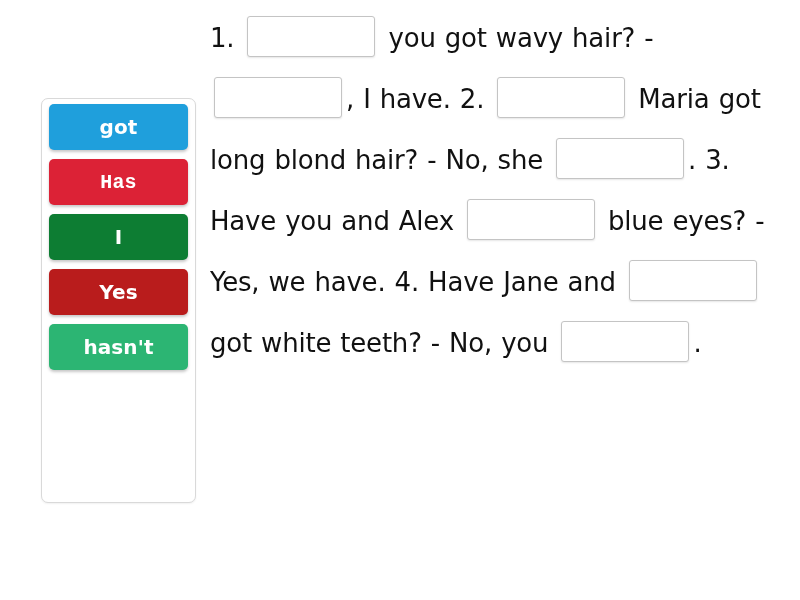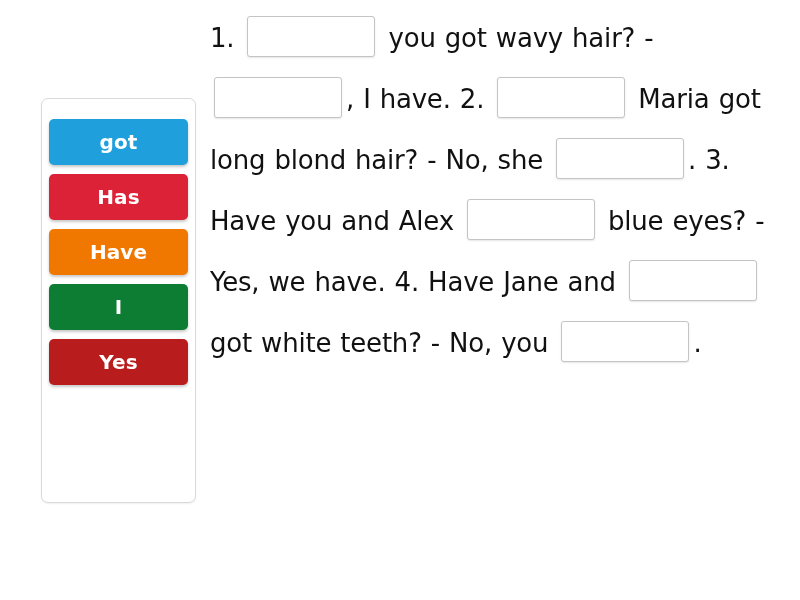--- a/index.html
+++ b/index.html
@@ -21,21 +21,21 @@
     position: absolute;
     left: 41px;
     top: 98px;
     width: 155px;
     height: 405px;
     box-sizing: border-box;
     border: 1px solid #d9d9d9;
     border-radius: 7px;
     background: #ffffff;
     box-shadow: 0 1px 2px rgba(0,0,0,0.06);
-    padding: 20px 7px;
+    padding: 5px 7px;
     display: flex;
     flex-direction: column;
     justify-content: flex-start;
     gap: 9px;
   }
   .tile {
     height: 46px;
     border-radius: 5px;
     display: flex;
     align-items: center;
@@ -77,19 +77,19 @@
     box-sizing: border-box;
     cursor: pointer;
     margin: 0 4px;
   }
 </style>
 </head>
 <body>
 
 <div id="word-bank">
     <div class="tile" style="background: rgb(31, 159, 220);">got</div>
-    <div class="tile" style="background: rgb(220, 34, 54);">Has</div>
-    <div class="tile" style="background: rgb(240, 120, 0);">Have</div>
+    <div class="tile" style="background: rgb(220, 34, 54); font-family: Liberation Mono, monospace;">Has</div>
     <div class="tile" style="background: rgb(13, 125, 51);">I</div>
     <div class="tile" style="background: #b91c1c;">Yes</div>
+    <div class="tile" style="background: rgb(44, 181, 115);">hasn't</div>
   </div>
 
 <div id="sentences"><span class="seg">1. </span><span class="blank" style="width: 128px;"></span><span class="seg"> you got wavy hair? - </span><span class="blank" style="width: 128px;"></span><span class="seg">, I have.</span> <span class="seg">2. </span><span class="blank" style="width: 128px;"></span><span class="seg"> Maria got long blond hair? - No, she </span><span class="blank" style="width: 128px;"></span><span class="seg">.</span> <span class="seg">3. </span><span class="seg">Have you and Alex </span><span class="blank" style="width: 128px;"></span><span class="seg"> blue eyes? - Yes, we have.</span> <span class="seg">4. </span><span class="seg">Have Jane and </span><span class="blank" style="width: 128px;"></span><span class="seg"> got white teeth? - No, you </span><span class="blank" style="width: 128px;"></span><span class="seg">.</span></div>
 
 </body></html>

